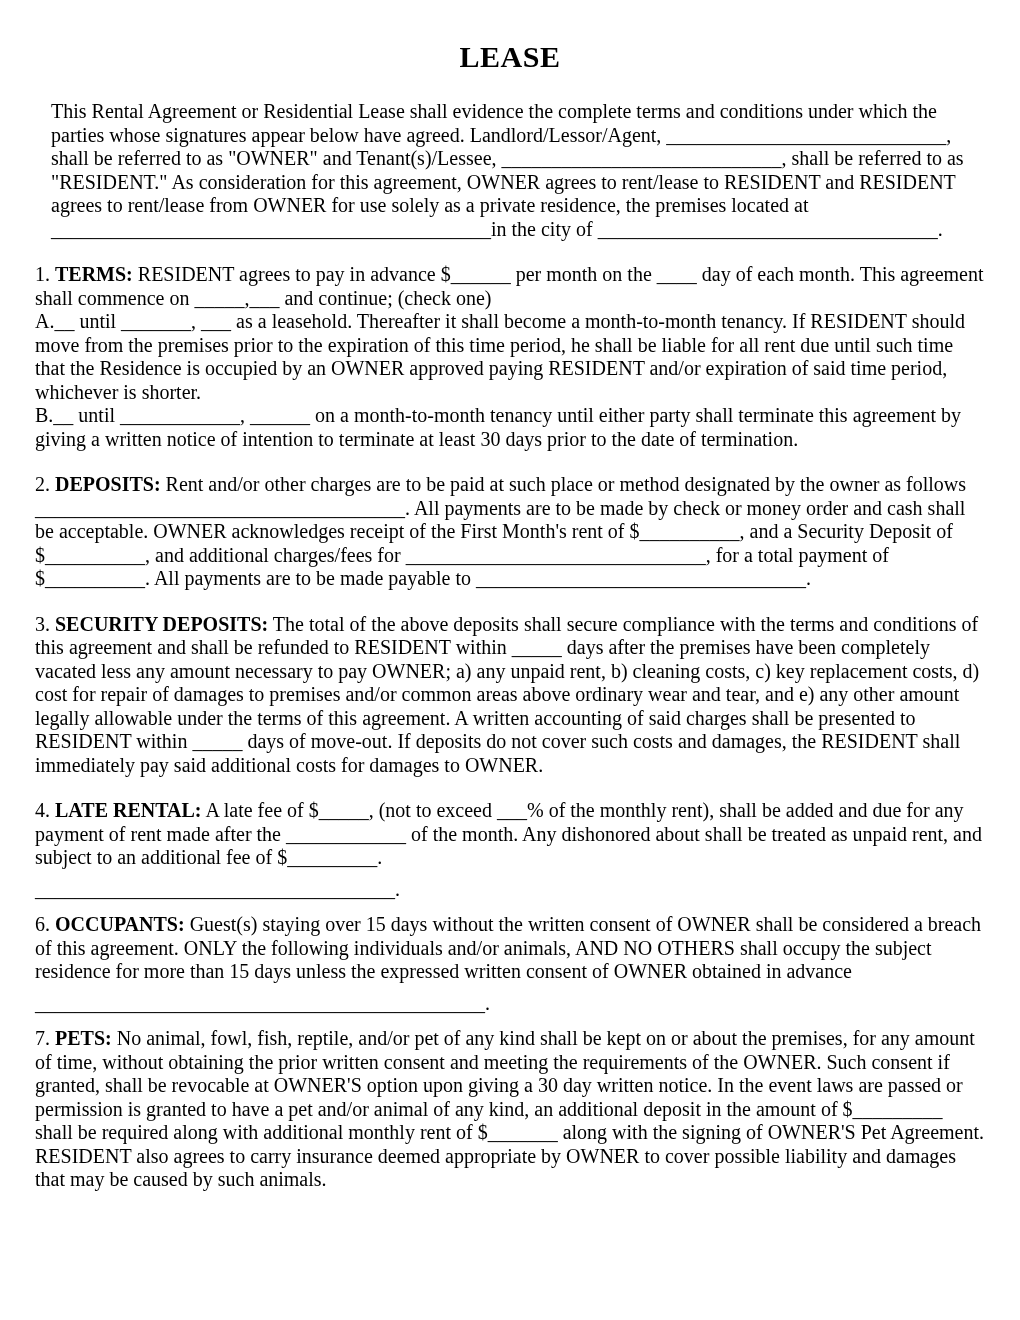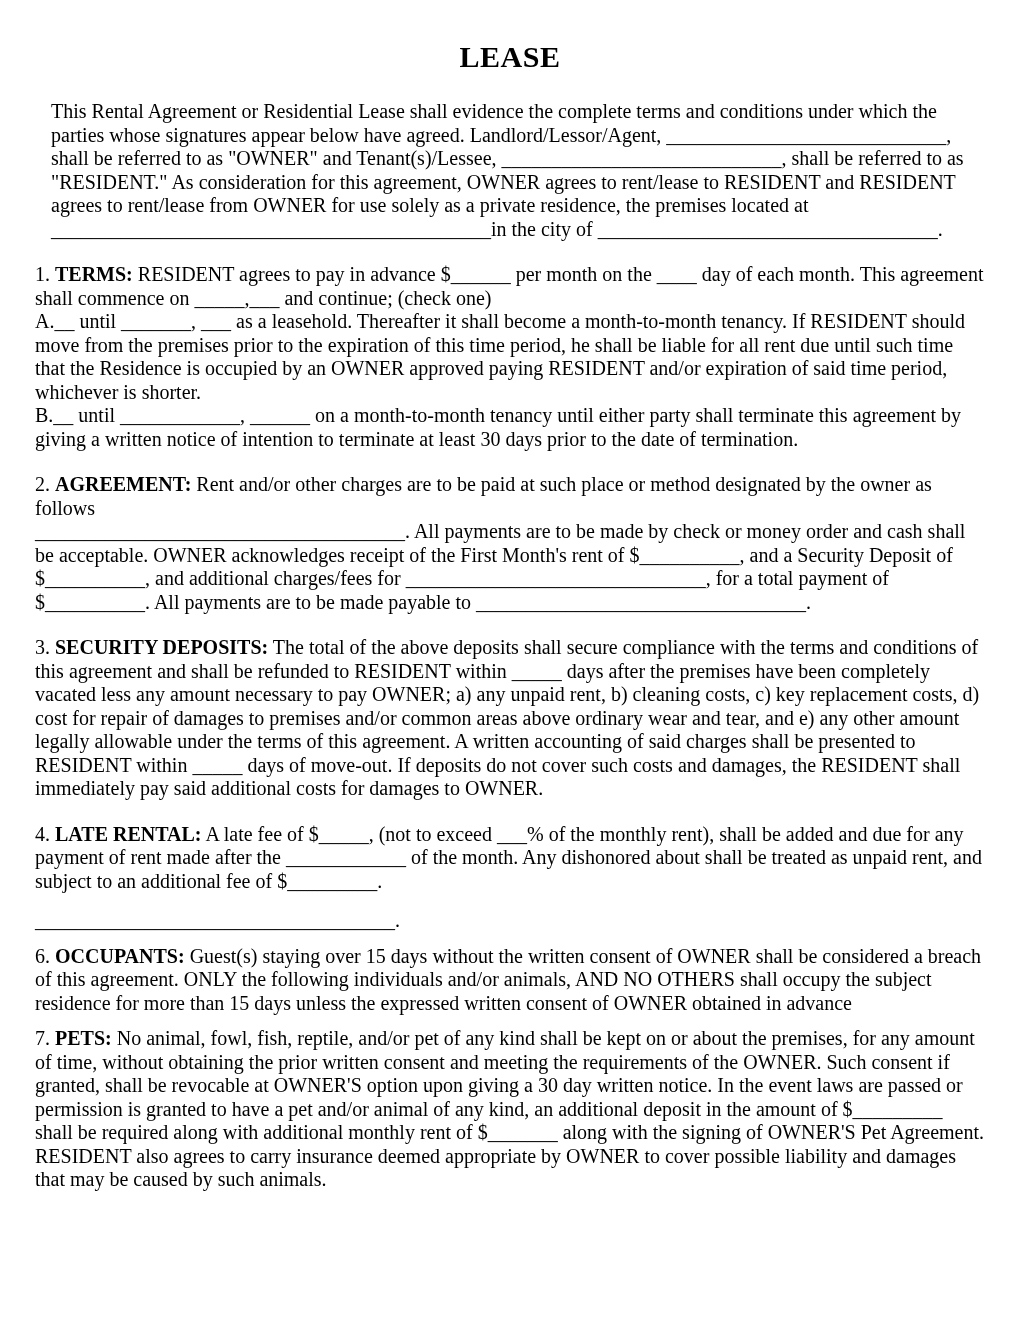--- a/index.html
+++ b/index.html
@@ -38,45 +38,46 @@
     text-align: center;
   }
   .para {
     margin: 22px 0 0 0;
     font-size: 20px;
     line-height: 23.5px;
     white-space: pre-wrap;
     word-break: normal;
   }
   .intro { margin-top: 26px; margin-left: 16px; }
-  .blank-row { margin-top: 16px; font-family: Liberation Serif, serif; }
+  .blank-row { margin-top: 8px; font-family: Liberation Serif, serif; }
   .after-blank { margin-top: 12px; }
   .sec-name { font-weight: bold; }
 </style>
 </head>
 <body>
 
 <div class="page">
 
   <h1 class="doc-title">LEASE</h1>
 
 
   <p class="para intro">This Rental Agreement or Residential Lease shall evidence the complete terms and conditions under which the parties whose signatures appear below have agreed. Landlord/Lessor/Agent, ____________________________, shall be referred to as "OWNER" and Tenant(s)/Lessee, ____________________________, shall be referred to as "RESIDENT." As consideration for this agreement, OWNER agrees to rent/lease to RESIDENT and RESIDENT agrees to rent/lease from OWNER for use solely as a private residence, the premises located at
 ____________________________________________in the city of __________________________________.</p>
 
   <p class="para"><span class="sec-num">1. </span><b class="sec-name">TERMS:</b><span class="sec-body"> RESIDENT agrees to pay in advance $______ per month on the ____ day of each month. This agreement shall commence on _____,___ and continue; (check one)
 A.__ until _______, ___ as a leasehold. Thereafter it shall become a month-to-month tenancy. If RESIDENT should move from the premises prior to the expiration of this time period, he shall be liable for all rent due until such time that the Residence is occupied by an OWNER approved paying RESIDENT and/or expiration of said time period, whichever is shorter.
 B.__ until ____________, ______ on a month-to-month tenancy until either party shall terminate this agreement by giving a written notice of intention to terminate at least 30 days prior to the date of termination.</span></p>
 
-  <p class="para"><span class="sec-num">2. </span><b class="sec-name">AGREEMENT:</b><span class="sec-body"> Rent and/or other charges are to be paid at such place or method designated by the owner as follows
+  <p class="para"><span class="sec-num">2. </span><b class="sec-name">DEPOSITS:</b><span class="sec-body"> Rent and/or other charges are to be paid at such place or method designated by the owner as follows
 _____________________________________. All payments are to be made by check or money order and cash shall be acceptable. OWNER acknowledges receipt of the First Month's rent of $__________, and a Security Deposit of $__________, and additional charges/fees for ______________________________, for a total payment of $__________. All payments are to be made payable to _________________________________.</span></p>
 
   <p class="para"><span class="sec-num">3. </span><b class="sec-name">SECURITY DEPOSITS:</b><span class="sec-body"> The total of the above deposits shall secure compliance with the terms and conditions of this agreement and shall be refunded to RESIDENT within _____ days after the premises have been completely vacated less any amount necessary to pay OWNER; a) any unpaid rent, b) cleaning costs, c) key replacement costs, d) cost for repair of damages to premises and/or common areas above ordinary wear and tear, and e) any other amount legally allowable under the terms of this agreement. A written accounting of said charges shall be presented to RESIDENT within _____ days of move-out. If deposits do not cover such costs and damages, the RESIDENT shall immediately pay said additional costs for damages to OWNER.</span></p>
 
   <p class="para"><span class="sec-num">4. </span><b class="sec-name">LATE RENTAL:</b><span class="sec-body"> A late fee of $_____, (not to exceed ___% of the monthly rent), shall be added and due for any payment of rent made after the ____________ of the month. Any dishonored about shall be treated as unpaid rent, and subject to an additional fee of $_________.</span></p>
 
   <p class="para blank-row">____________________________________.</p>
 
   <p class="para after-blank"><span class="sec-num">6. </span><b class="sec-name">OCCUPANTS:</b><span class="sec-body"> Guest(s) staying over 15 days without the written consent of OWNER shall be considered a breach of this agreement. ONLY the following individuals and/or animals, AND NO OTHERS shall occupy the subject residence for more than 15 days unless the expressed written consent of OWNER obtained in advance</span></p>
+  <p class="para blank-row">_____________________________________________.</p>
 
   <p class="para after-blank"><span class="sec-num">7. </span><b class="sec-name">PETS:</b><span class="sec-body"> No animal, fowl, fish, reptile, and/or pet of any kind shall be kept on or about the premises, for any amount of time, without obtaining the prior written consent and meeting the requirements of the OWNER. Such consent if granted, shall be revocable at OWNER'S option upon giving a 30 day written notice. In the event laws are passed or permission is granted to have a pet and/or animal of any kind, an additional deposit in the amount of $_________ shall be required along with additional monthly rent of $_______ along with the signing of OWNER'S Pet Agreement. RESIDENT also agrees to carry insurance deemed appropriate by OWNER to cover possible liability and damages that may be caused by such animals.</span></p>
 
 </div>
 
 </body></html>

